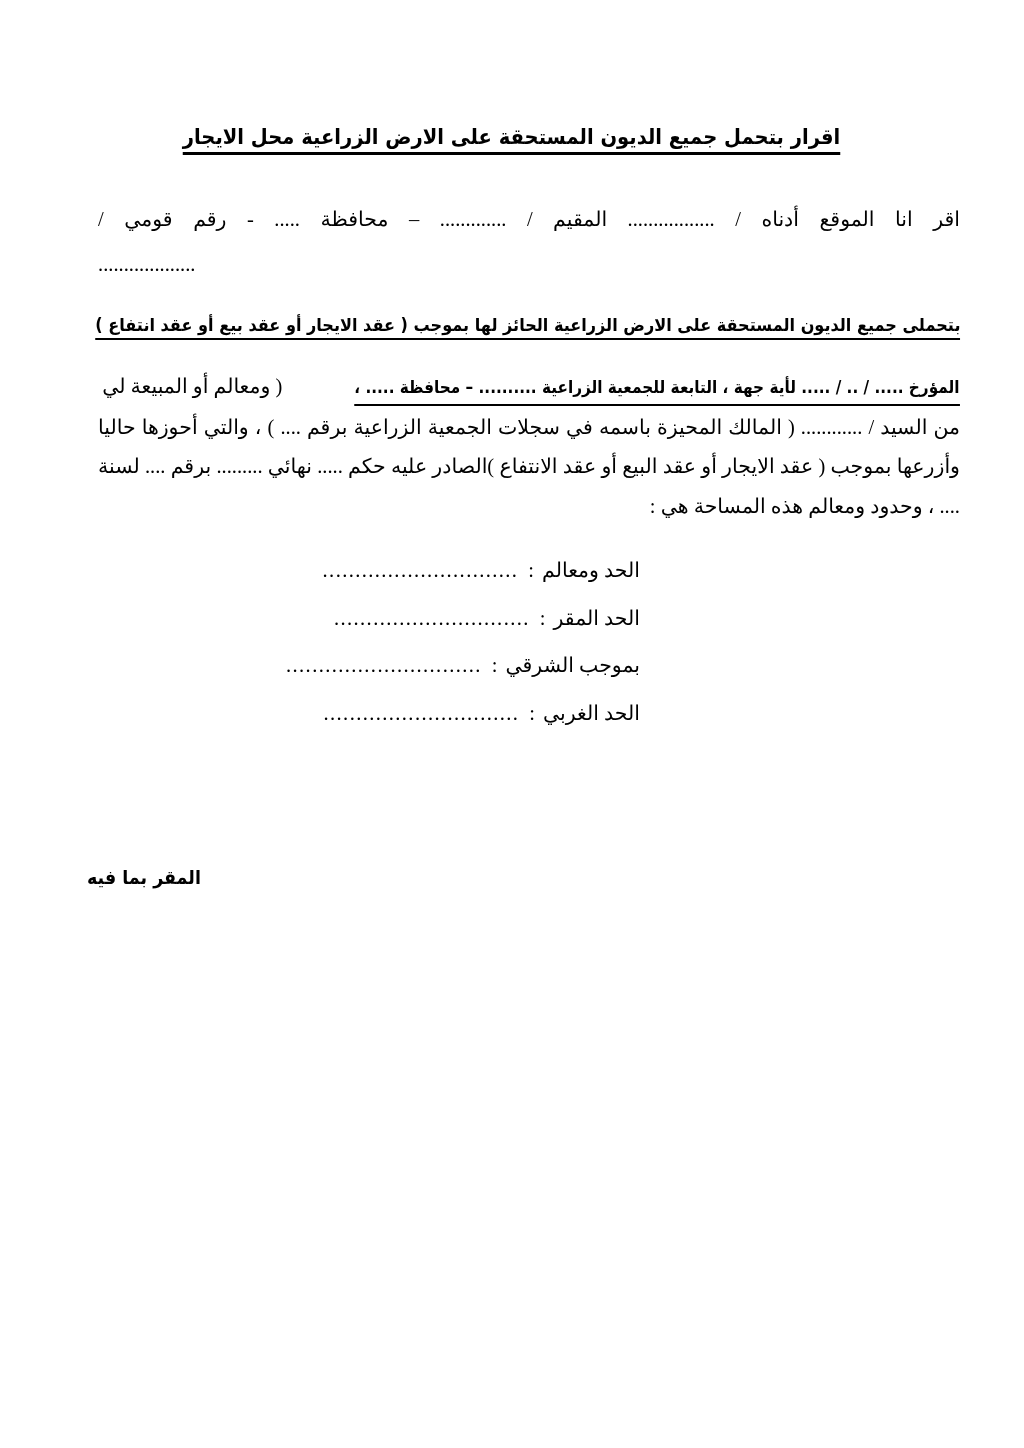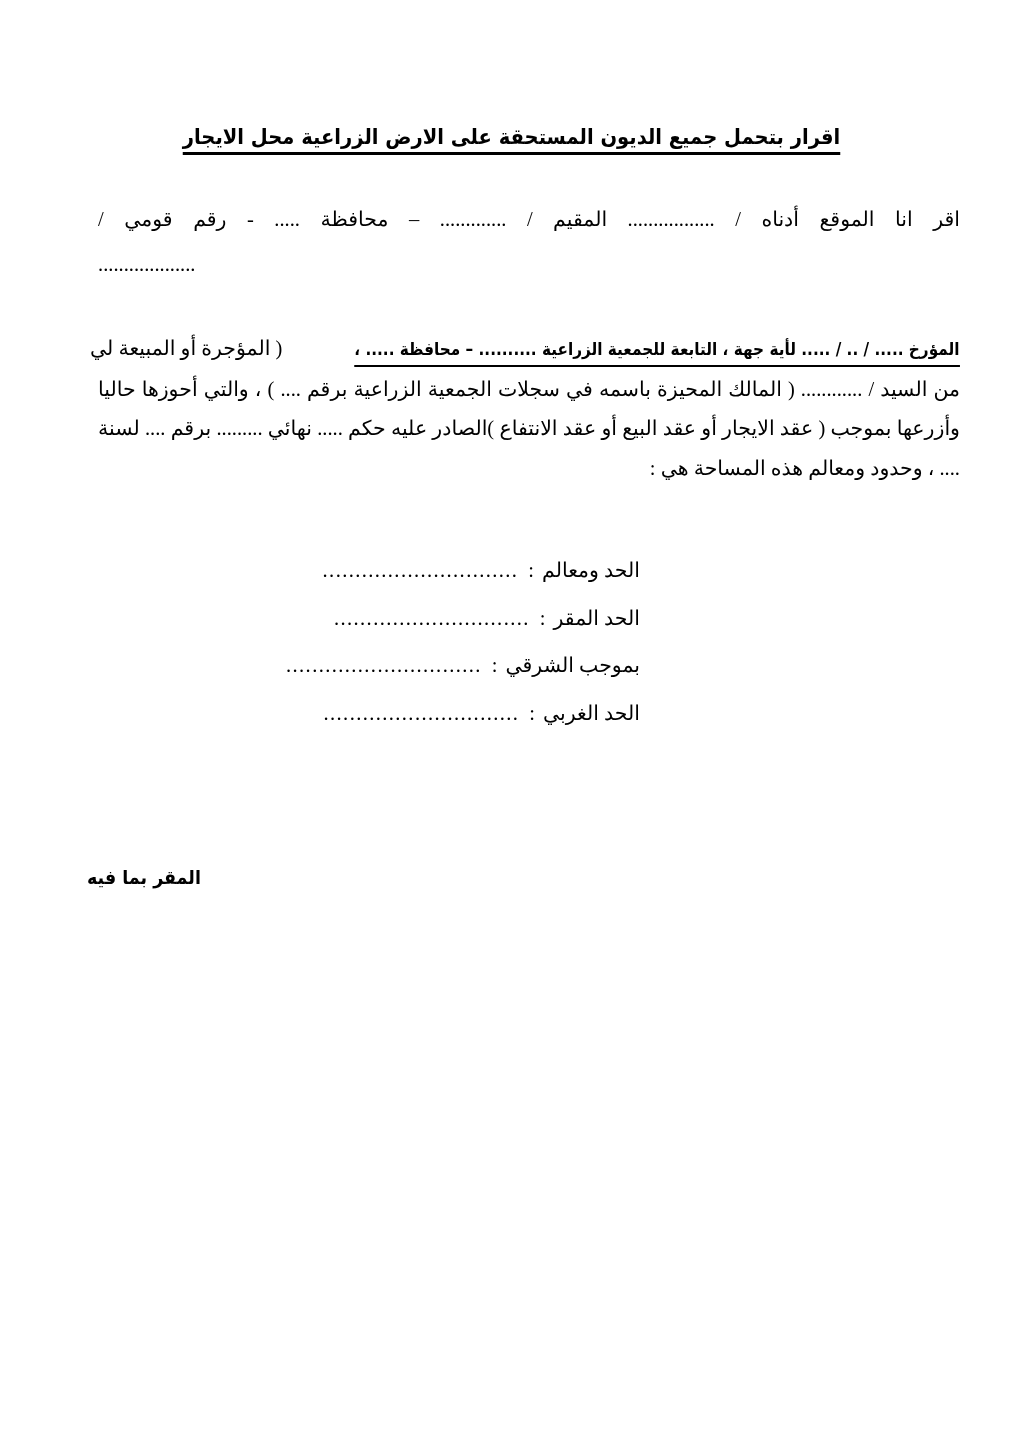--- a/index.html
+++ b/index.html
@@ -189,26 +189,29 @@
     <span class="title-text">اقرار بتحمل جميع الديون المستحقة على الارض الزراعية محل الايجار</span>
   </div>
 
   <div class="body-block">
 
     <p class="para lead">اقر انا الموقع أدناه / ................. المقيم / ............. – محافظة ..... - رقم قومي /</p>
     <p class="para tail">...................</p>
 
     <div class="spacer-md"></div>
 
+    <div class="emph-wrap">
+      <span class="emph-line">بتحملى جميع الديون المستحقة على الارض الزراعية الحائز لها بموجب ( عقد الايجار أو عقد بيع أو عقد انتفاع )</span>
+    </div>
 
     <div class="spacer-sm"></div>
 
     <p class="mixed-line">
       <span class="emph-inline">المؤرخ ..... / .. / ..... لأية جهة ، التابعة للجمعية الزراعية .......... – محافظة ..... ،</span>
-      <span>( المؤجرة أو المبيعة لي</span>
+      <span>( ومعالم أو المبيعة لي</span>
     </p>
 
     <p class="flow">من السيد / ............ ( المالك المحيزة باسمه في سجلات الجمعية الزراعية برقم .... ) ، والتي أحوزها حاليا وأزرعها بموجب ( عقد الايجار أو عقد البيع أو عقد الانتفاع )الصادر عليه حكم ..... نهائي ......... برقم .... لسنة .... ، وحدود ومعالم هذه المساحة هي :</p>
   </div>
 
   <div class="boundaries">
     <div class="boundary-row">
       <span class="boundary-label">الحد ومعالم</span>
       <span class="boundary-colon">:</span>
       <span class="boundary-dots">..............................</span>

